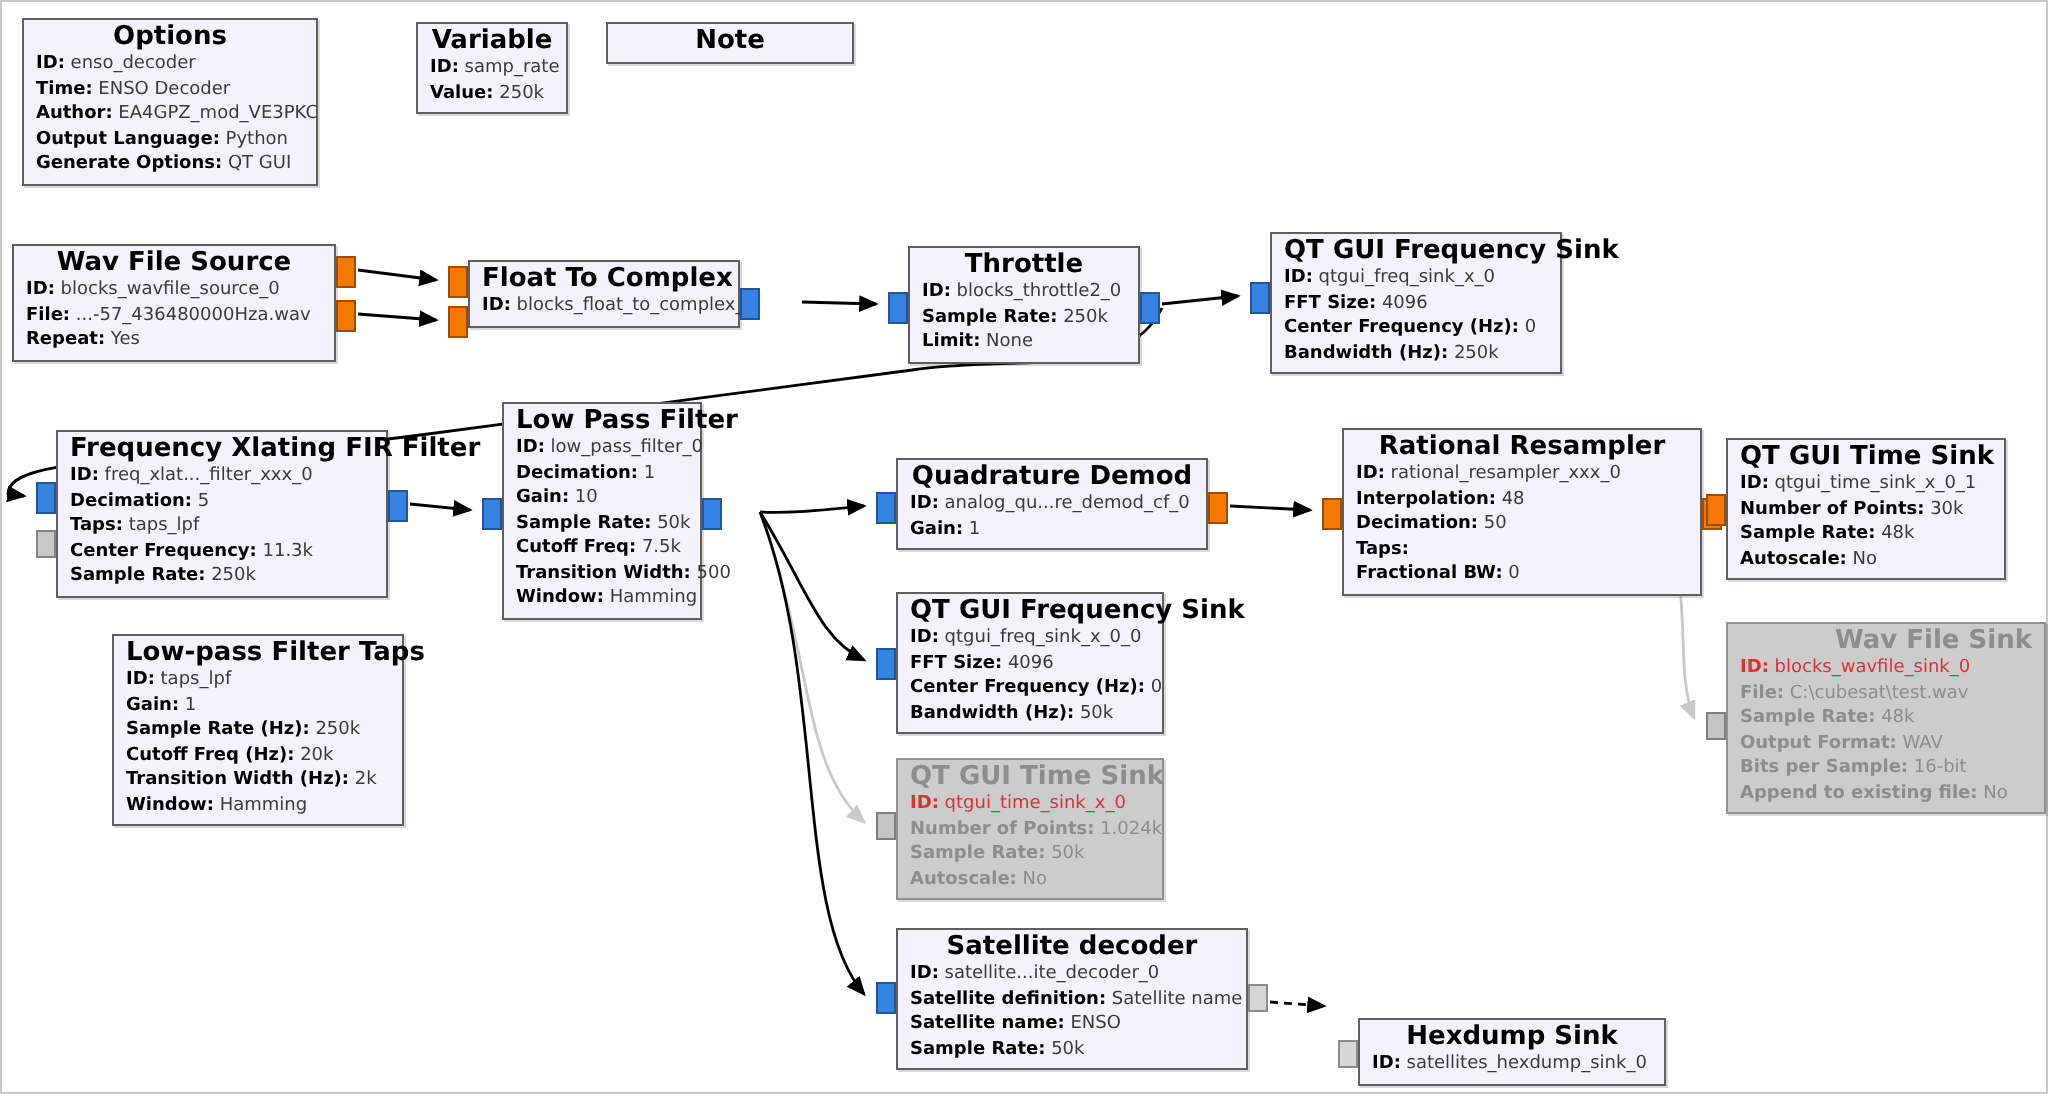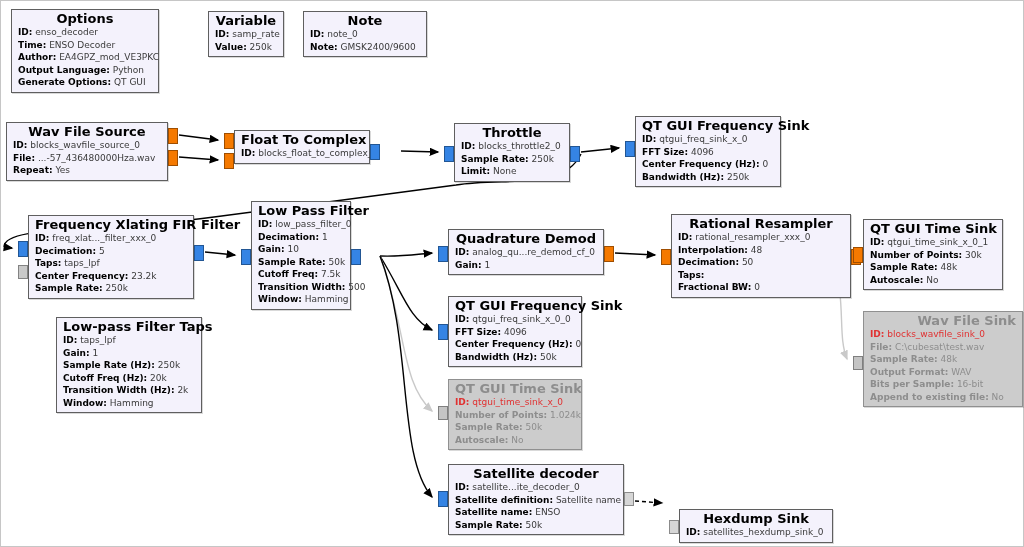--- a/index.html
+++ b/index.html
@@ -69,24 +69,20 @@
   <div class="block" style="left:207px;top:10px;width:76px;">
     <div class="bt">Variable</div>
     <div>
         <div class="row"><span class="k">ID:</span><span class="v"> samp_rate</span></div>
         <div class="row"><span class="k">Value:</span><span class="v"> 250k</span></div>
       </div>
   </div>
 
   <div class="block" style="left:302px;top:10px;width:124px;">
     <div class="bt">Note</div>
-    <div>
-        <div class="row"><span class="k">ID:</span><span class="v"> note_0</span></div>
-        <div class="row"><span class="k">Note:</span><span class="v"> GMSK2400/9600</span></div>
-      </div>
   </div>
 
   <div class="block" style="left:5px;top:121px;width:162px;">
     <div class="bt">Wav File Source</div>
     <div>
         <div class="row"><span class="k">ID:</span><span class="v"> blocks_wavfile_source_0</span></div>
         <div class="row"><span class="k">File:</span><span class="v"> ...-57_436480000Hza.wav</span></div>
         <div class="row"><span class="k">Repeat:</span><span class="v"> Yes</span></div>
       </div>
     <span class="port out float" style="top:5px;"></span>
@@ -124,21 +120,21 @@
       </div>
     <span class="port in complex" style="top:24px;"></span>
   </div>
 
   <div class="block" style="left:27px;top:214px;width:166px;">
     <div class="bt">Frequency Xlating FIR Filter</div>
     <div>
         <div class="row"><span class="k">ID:</span><span class="v"> freq_xlat..._filter_xxx_0</span></div>
         <div class="row"><span class="k">Decimation:</span><span class="v"> 5</span></div>
         <div class="row"><span class="k">Taps:</span><span class="v"> taps_lpf</span></div>
-        <div class="row"><span class="k">Center Frequency:</span><span class="v"> 23.2k</span></div>
+        <div class="row"><span class="k">Center Frequency:</span><span class="v"> 11.3k</span></div>
         <div class="row"><span class="k">Sample Rate:</span><span class="v"> 250k</span></div>
       </div>
     <span class="port in complex" style="top:25px;"></span>
     <span class="port in graytap" style="top:49px;"></span>
     <span class="port out complex" style="top:29px;"></span>
   </div>
 
   <div class="block" style="left:250px;top:200px;width:100px;">
     <div class="bt">Low Pass Filter</div>
     <div>

